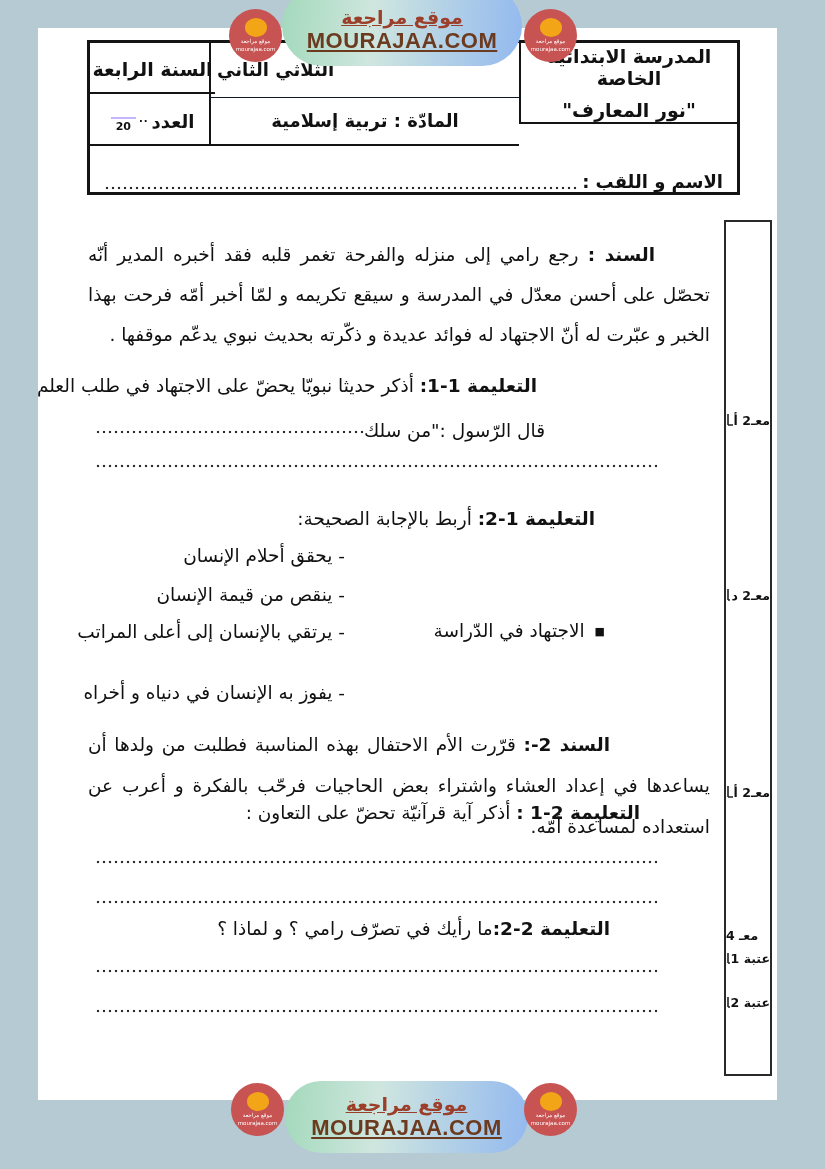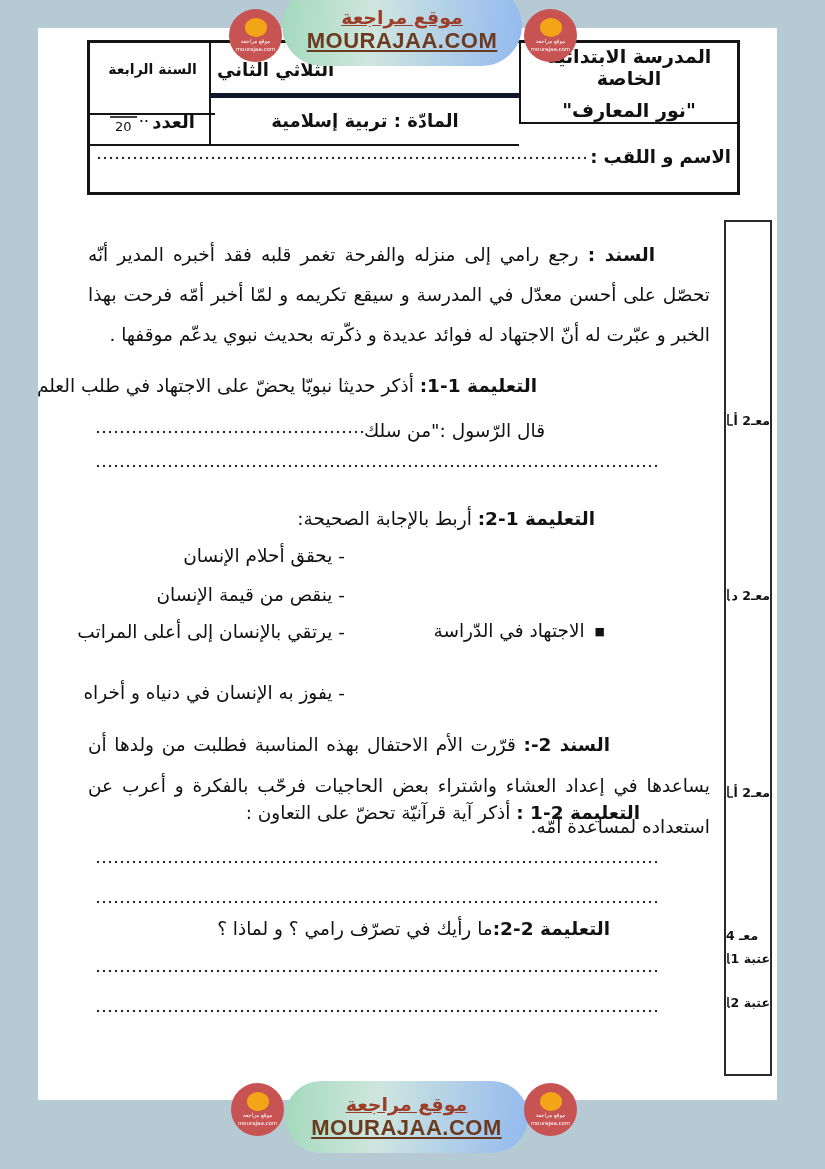--- a/index.html
+++ b/index.html
@@ -10,32 +10,32 @@
   }
   .page{position:absolute;left:38px;top:28px;width:739px;height:1072px;background:#ffffff;}
 
   
   .htable{position:absolute;left:49px;top:12px;width:653px;height:155px;
           border:3px solid #141414;box-sizing:border-box;background:#fff;}
   .hcell{position:absolute;box-sizing:border-box;font-weight:bold;}
   .cell-school{right:0;top:0;width:218px;height:81px;border-left:2px solid #141414;border-bottom:2px solid #141414;
                display:flex;flex-direction:column;align-items:center;justify-content:center;gap:10px;
                font-size:19px;direction:rtl;text-align:center;}
-  .cell-term{right:218px;top:0;width:310px;height:55px;border-left:2px solid #141414;border-bottom:5px solid #0f172a;
+  .cell-term{right:218px;top:0;width:310px;height:55px;border-left:2px solid #141414;border-bottom:1px solid #0f172a;
              font-size:18px;direction:rtl;text-align:left;line-height:53px;padding-left:6px;overflow:hidden;}
-  .cell-year{left:0;top:0;width:125px;height:72px;border-bottom:2px solid #141414;
-             font-size:14px;direction:rtl;text-align:center;line-height:53px;}
+  .cell-year{left:0;top:0;width:125px;height:51px;border-bottom:2px solid #141414;
+             font-size:19px;direction:rtl;text-align:center;line-height:53px;}
   .cell-subject{right:218px;top:55px;width:310px;height:48px;border-left:2px solid #141414;border-bottom:2px solid #141414;
                 font-size:18px;direction:rtl;text-align:center;line-height:46px;}
   .cell-score{left:0;top:55px;width:125px;height:48px;border-bottom:2px solid #141414;
               font-size:18px;direction:rtl;display:flex;align-items:center;justify-content:center;gap:3px;}
-  .score-frac{display:inline-block;border-top:2px solid #404040;font-size:13px;font-weight:normal;padding:1px 5px 0 5px;margin-top:8px;}
+  .score-frac{display:inline-block;border-top:2px solid #c4b5fd;font-size:11px;font-weight:bold;padding:1px 5px 0 5px;margin-top:8px;}
   .score-dots{font-size:10px;letter-spacing:1px;margin-top:-6px;}
-  .cell-name{left:0;right:0;top:103px;bottom:0;display:flex;direction:rtl;align-items:flex-start;
-             padding:0 6px;font-size:18px;}
+  .cell-name{left:0;right:0;top:103px;bottom:0;display:flex;direction:rtl;align-items:flex-end;
+             padding:0 14px;font-size:18px;}
   .cell-name .nlabel{font-weight:bold;white-space:nowrap;margin-left:4px;}
 
   
   .dots{background-image:radial-gradient(circle,#2b2b2b 1.25px,transparent 1.6px);
         background-size:6px 6px;background-repeat:repeat-x;background-position:0 center;height:8px;}
   .dotline{position:absolute;left:57px;width:563px;height:8px;
            background-image:radial-gradient(circle,#2b2b2b 1.25px,transparent 1.6px);
            background-size:6px 6px;background-repeat:repeat-x;background-position:0 center;}
 
   

